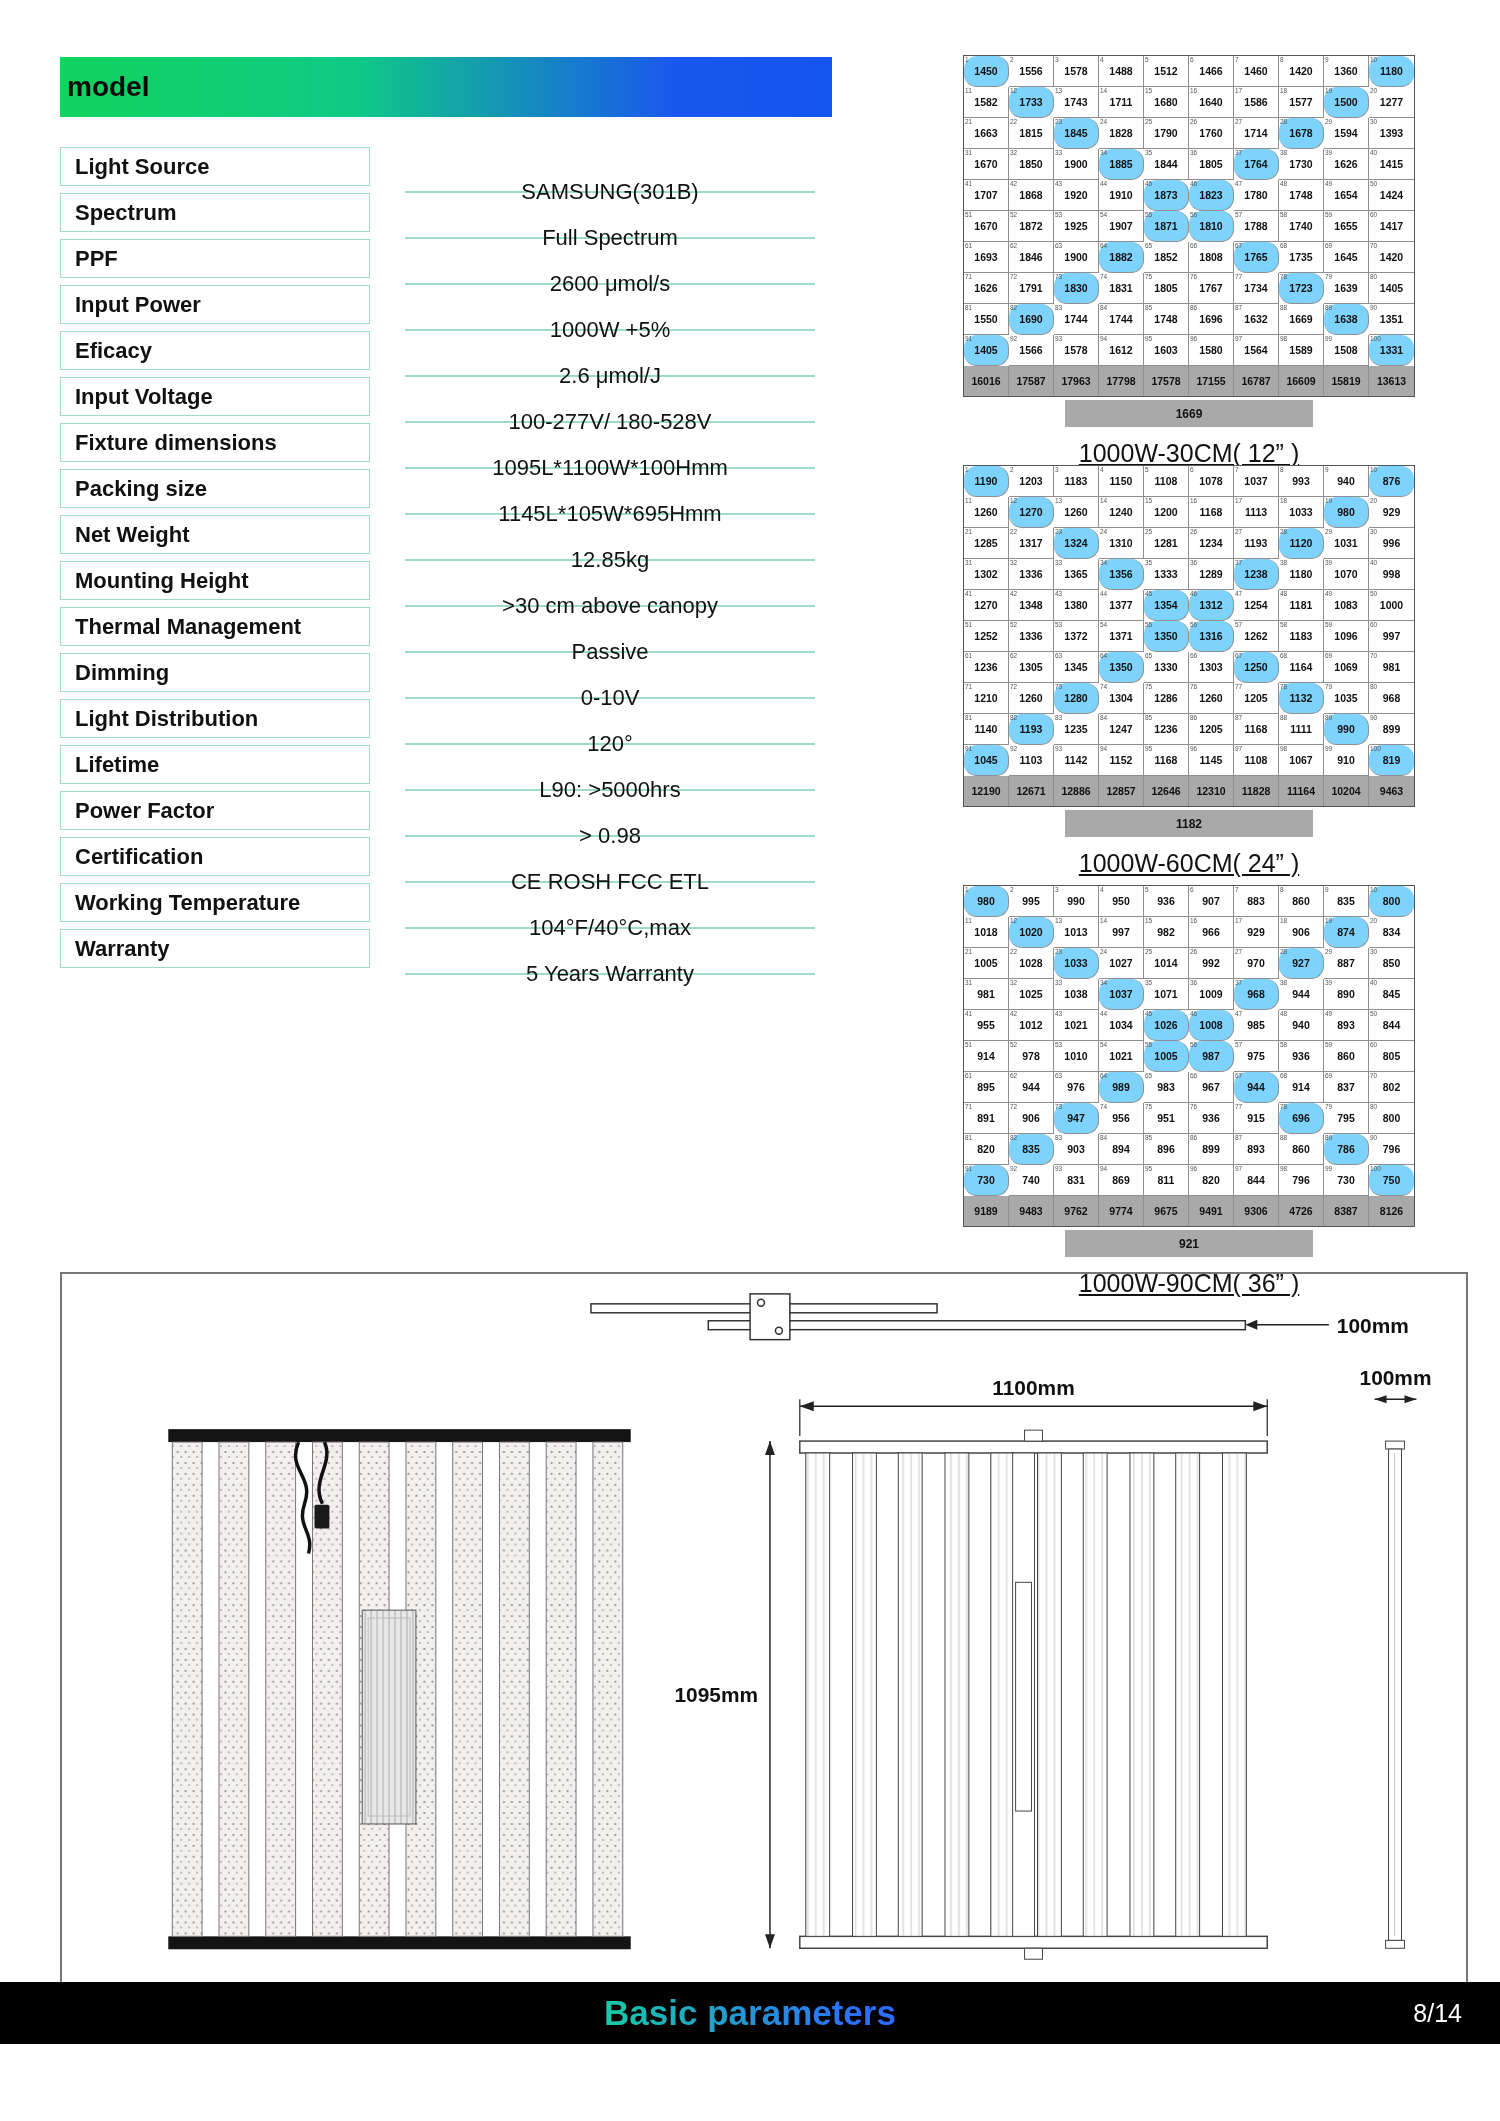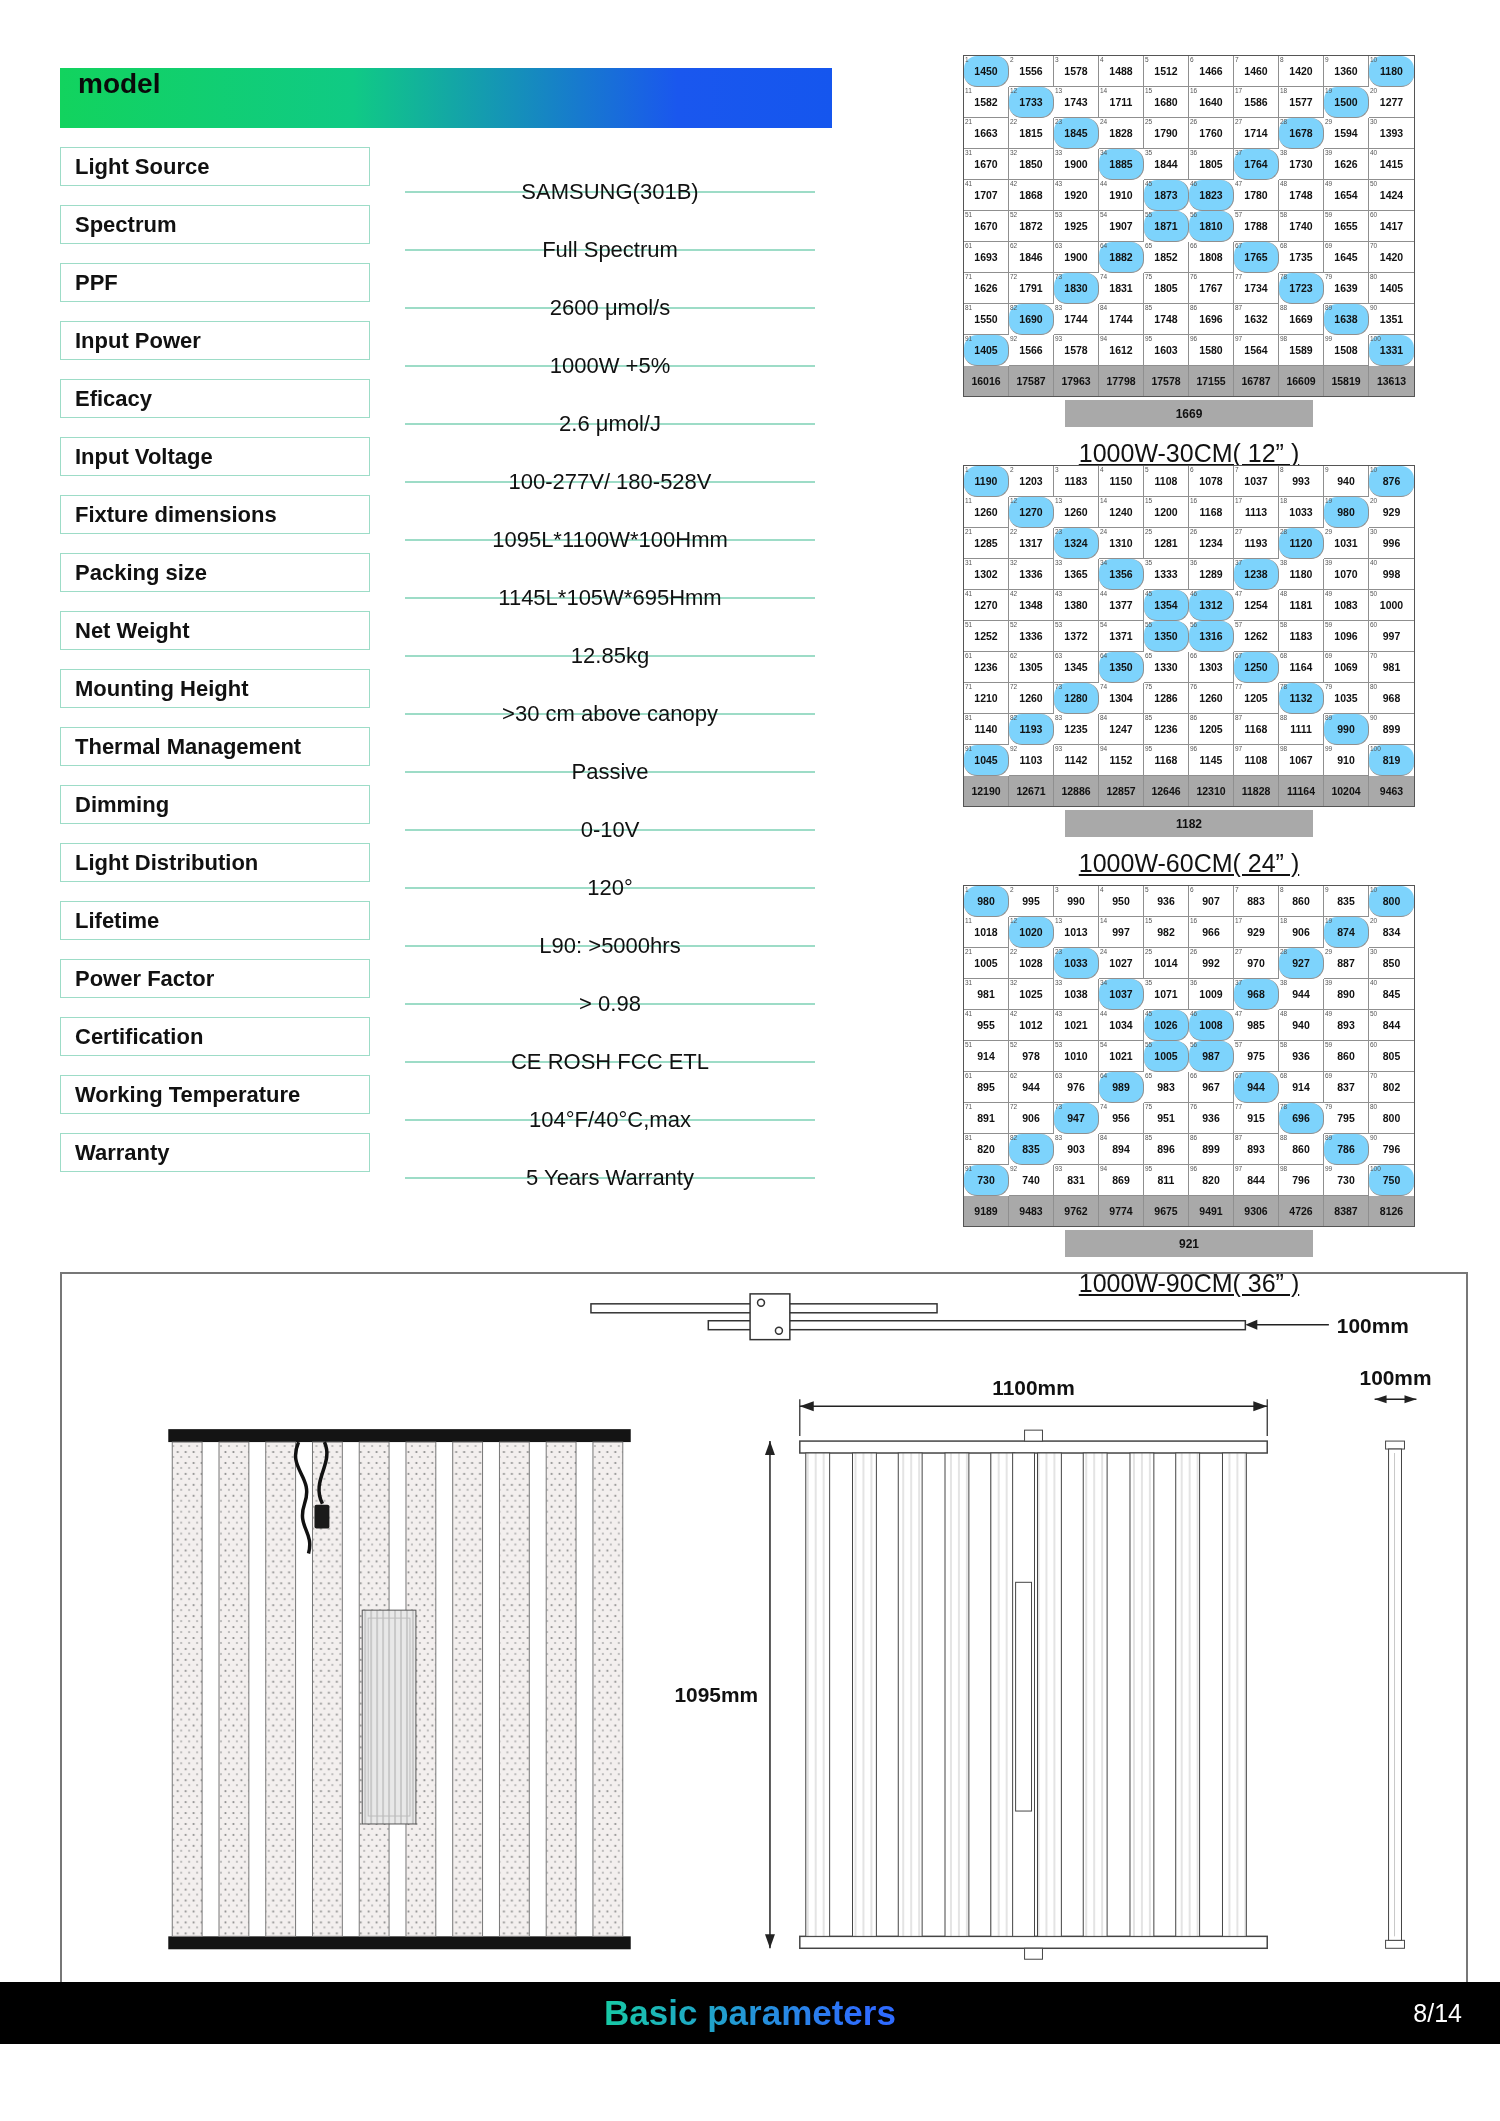--- a/index.html
+++ b/index.html
@@ -1,26 +1,26 @@
 <!DOCTYPE html>
 <html><head>
 <meta charset="utf-8">
 <style>
   html,body{margin:0;padding:0;background:#fff;}
   .page{position:relative;width:1500px;height:2121px;background:#fff;overflow:hidden;
         font-family:"Liberation Sans",sans-serif;color:#111;}
 
   
-  .model-header{position:absolute;left:60px;top:68px;width:772px;height:60px;
+  .model-header{position:absolute;left:60px;top:57px;width:772px;height:60px;
     background:linear-gradient(90deg,#12d35e 0%,#10ca85 38%,#1a57ee 80%,#1556ee 100%);
-    display:flex;align-items:flex-start;padding-left:18px;box-sizing:border-box;}
+    display:flex;align-items:center;padding-left:7px;box-sizing:border-box;}
   .model-header span{font-size:28px;font-weight:bold;color:#0a0a0a;}
 
   
-  .spec-table{position:absolute;left:60px;top:147px;width:760px;display:flex;flex-direction:column;gap:19px;}
+  .spec-table{position:absolute;left:60px;top:147px;width:760px;display:flex;flex-direction:column;gap:7px;}
   .spec-row{display:flex;height:39px;gap:35px;}
   .spec-label{width:310px;border:1px solid #9ddcc7;display:flex;align-items:center;padding-left:14px;
     font-weight:bold;font-size:22px;box-sizing:border-box;background:#fff;}
   .spec-value{width:410px;border:1px solid #9ddcc7;display:flex;align-items:center;justify-content:center;
     font-size:22px;box-sizing:border-box;background:#a3a3a3;margin-top:44px;}
 
   
   .ppfd-block{position:absolute;left:963px;width:452px;}
   .ppfd{display:grid;grid-template-columns:repeat(10,1fr);border:1px solid #555;background:#fff;}
   .pcell{height:30px;border-right:1px solid #8f8f8f;border-bottom:1px solid #8f8f8f;

